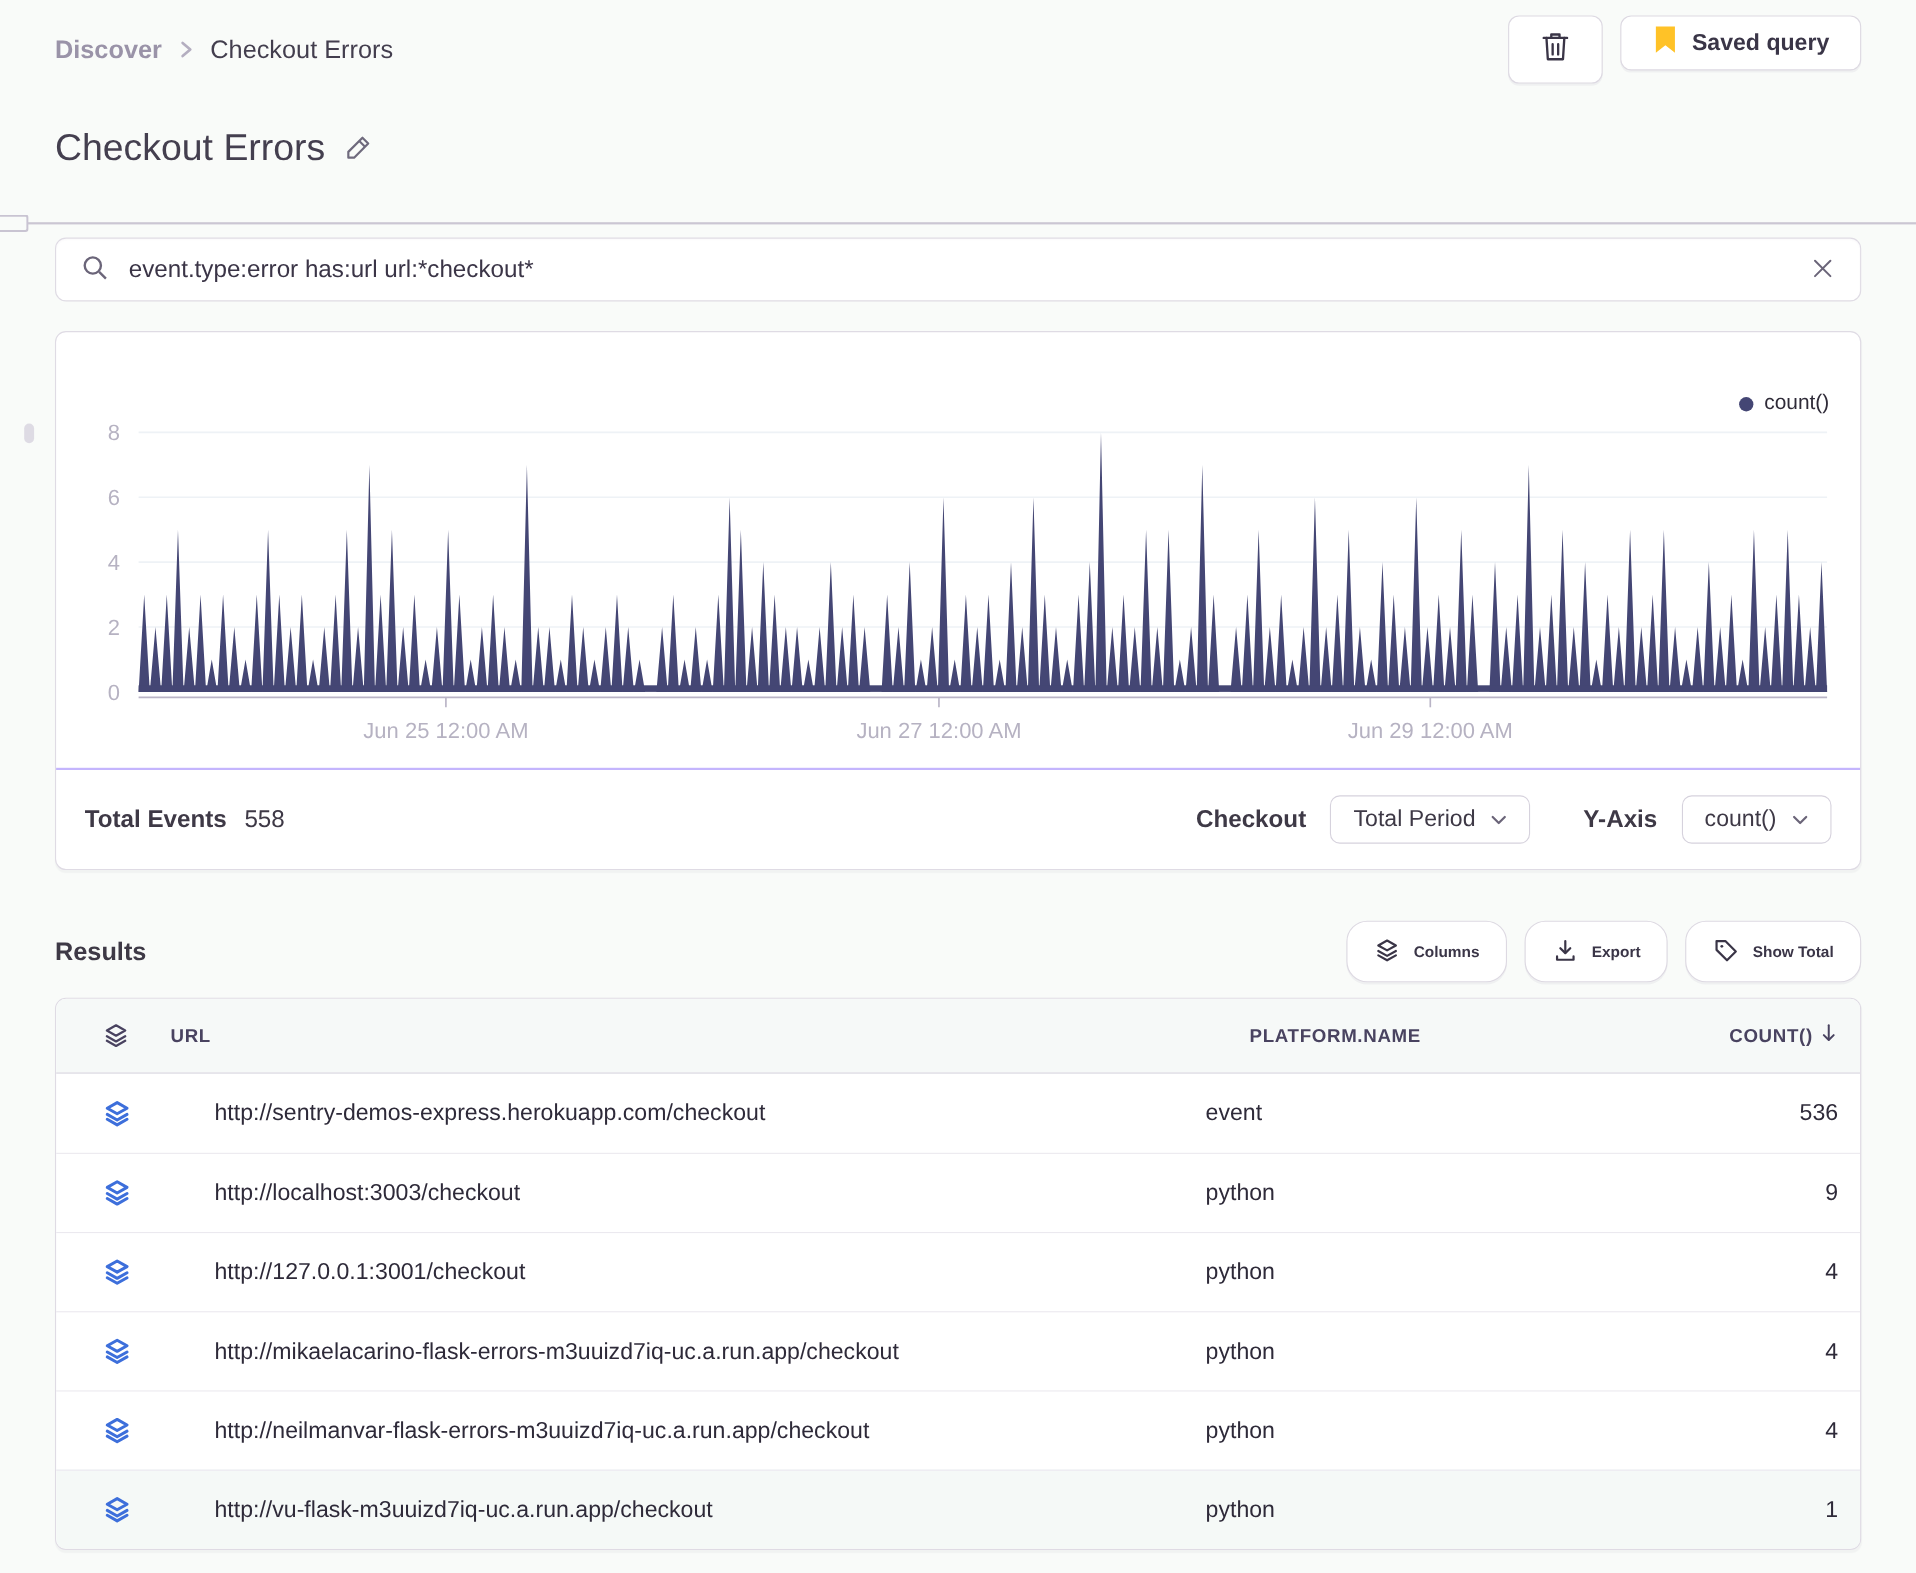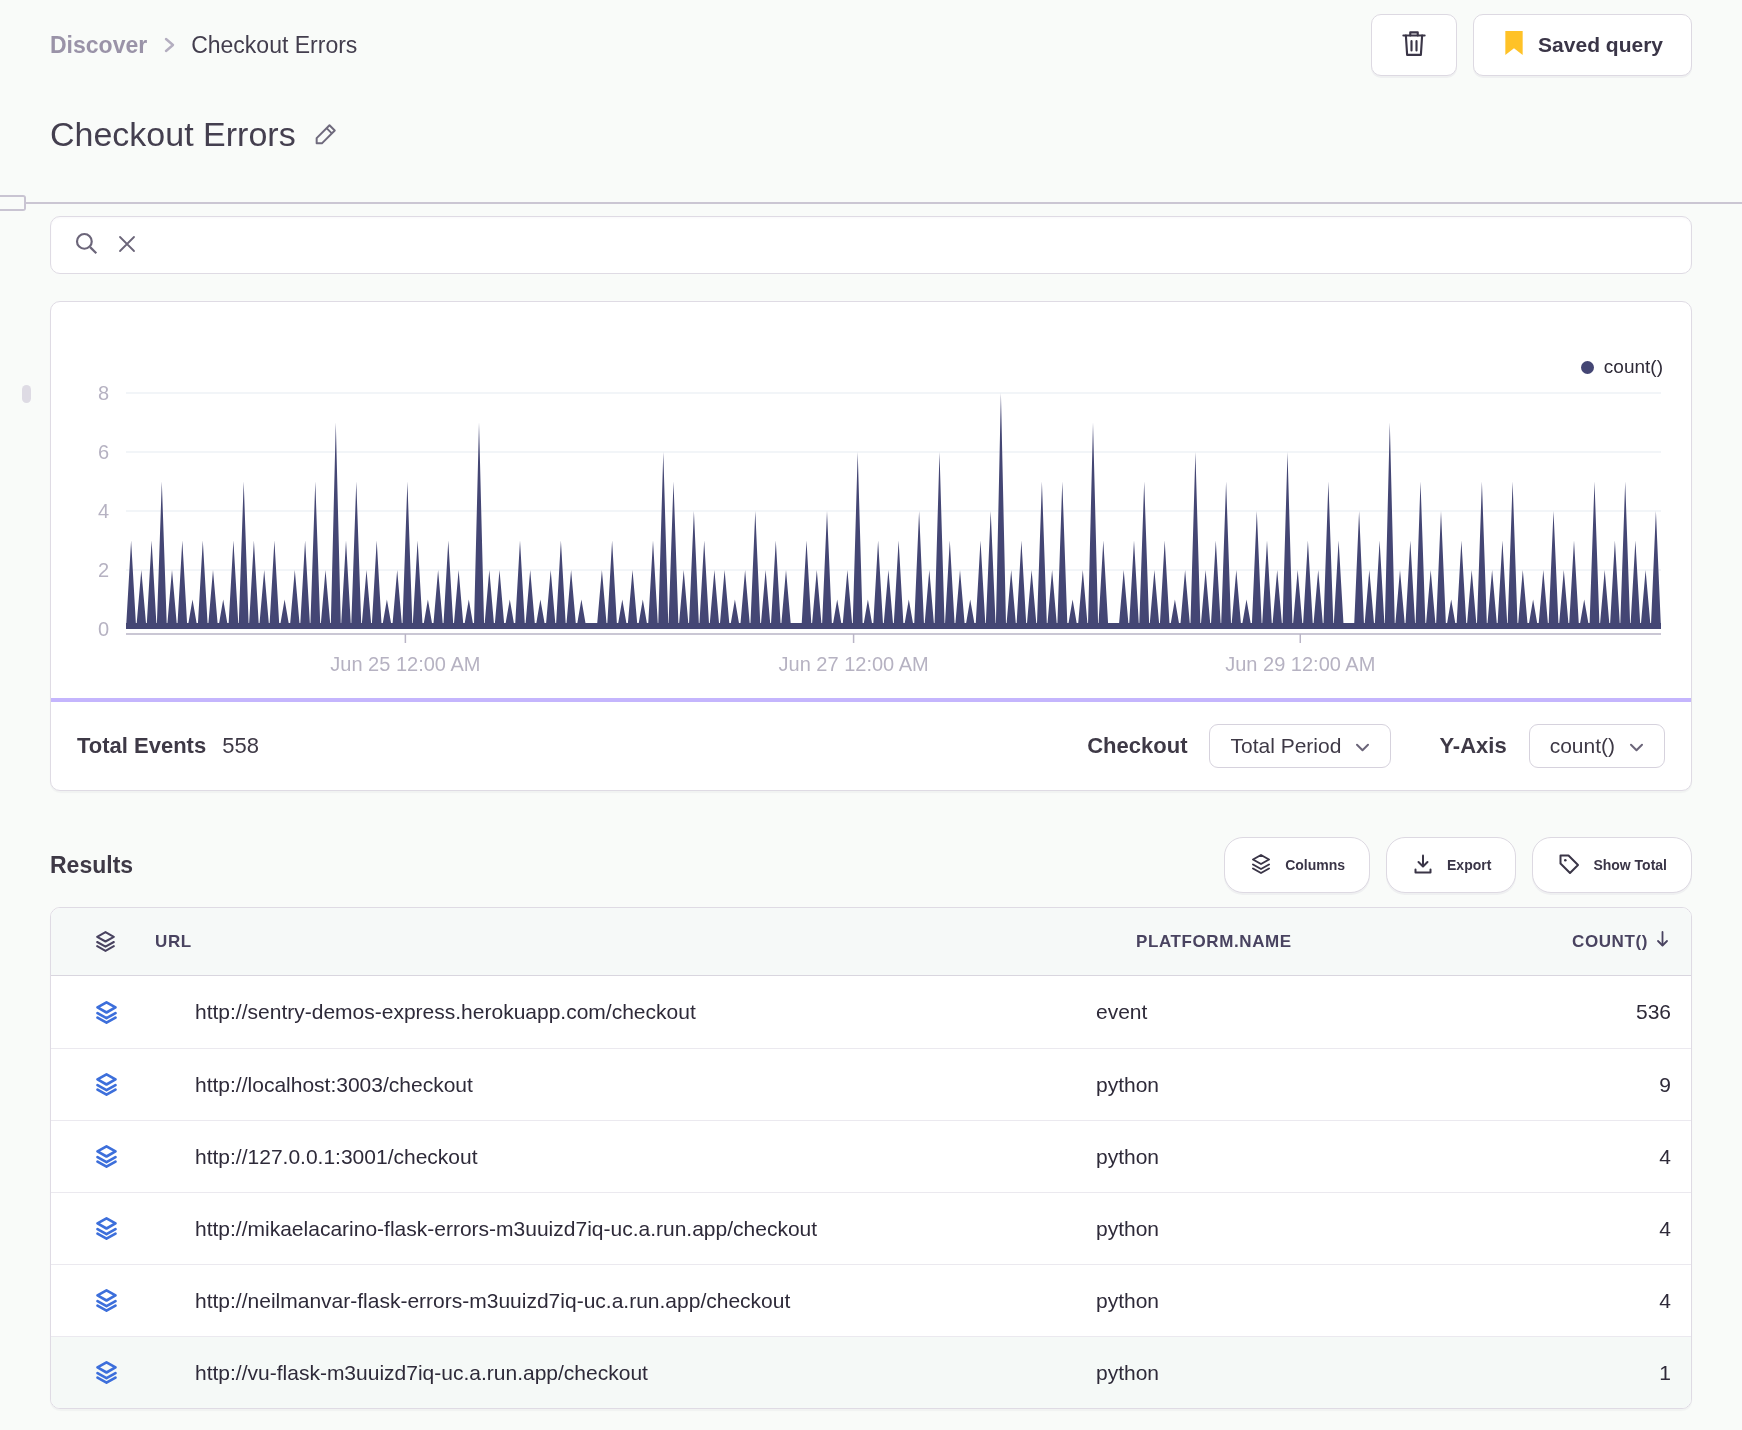--- a/index.html
+++ b/index.html
@@ -19,21 +19,21 @@
   .crumb-current { color:#433E4E; }
   .actions { display:flex; gap:16px; }
   .btn {
     display:flex; align-items:center; justify-content:center; gap:12px;
     background:#FFFFFF; border:1px solid #DDD9E2; border-radius:10px;
     box-shadow:0 2px 0 rgba(54,45,89,0.05);
     font-weight:700; font-size:21px; color:#3A3547; cursor:pointer;
     font-family:"Liberation Sans", sans-serif;
   }
   .btn-icon-only { width:86px; height:62px; }
-  .btn-saved { height:62px; padding:0 28px; }
+  .btn-saved { height:50px; padding:0 28px; }
 
   
   .page-title-row { display:flex; align-items:center; gap:16px; margin-top:36px; height:44px; }
   .page-title { font-size:34px; font-weight:500; color:#443F4F; }
 
   
   .page-divider { position:absolute; left:0; right:0; top:202px; border-top:2px solid #CBC6D3; }
   .divider-handle {
     position:absolute; left:0; top:195px; width:26px; height:16px;
     background:#F9FBF9; border:2px solid #C9C4D2; border-left:none; border-radius:0 3px 3px 0;
@@ -58,21 +58,21 @@
     position:relative; margin-top:27px; background:#fff;
     border:1px solid #DFDBE4; border-radius:10px;
     box-shadow:0 2px 1px rgba(54,45,89,0.04);
   }
   .legend { position:absolute; top:54px; right:28px; display:flex; align-items:center; gap:10px; }
   .legend-dot { width:13px; height:13px; border-radius:50%; background:#444674; }
   .legend-label { font-size:19px; color:#2F2B38; }
   #chart-svg { display:block; }
   .chart-footer {
     display:flex; align-items:center; justify-content:space-between;
-    height:92px; padding:0 26px; border-top:4px solid #c4b5fd;
+    height:92px; padding:0 26px; border-top:2px solid #c4b5fd;
   }
   .total-events { display:flex; align-items:baseline; gap:16px; font-size:22px; }
   .total-events .lbl { font-weight:700; color:#3E3946; }
   .total-events .val { color:#3E3946; }
   .footer-controls { display:flex; align-items:center; gap:22px; }
   .ctl-label { font-weight:700; font-size:22px; color:#3E3946; }
   .select-btn {
     display:flex; align-items:center; gap:14px; background:#fff;
     border:1px solid #D6D2DD; border-radius:9px; height:44px; padding:0 20px;
     font-size:21px; color:#3E3946; cursor:pointer; font-family:"Liberation Sans", sans-serif;
@@ -151,20 +151,21 @@
     </span>
   </div>
 
   <div class="search-bar">
     <span>
       <svg width="26" height="26" viewBox="0 0 24 24" fill="none" stroke="#6B6579" stroke-width="2">
           <circle cx="10.5" cy="10.5" r="6.8"></circle>
           <line x1="15.8" y1="15.8" x2="21.5" y2="21.5"></line>
         </svg>
     </span>
+    <input type="text" value="event.type:error has:url url:*checkout*" style="">
     <button class="icon-btn">
       <span>
         <svg width="24" height="24" viewBox="0 0 24 24" fill="none" stroke="#6B6579" stroke-width="1.8" stroke-linecap="round">
             <path d="M5 5l14 14M19 5L5 19"></path>
           </svg>
       </span>
     </button>
   </div>
 
   <section class="chart-panel">

